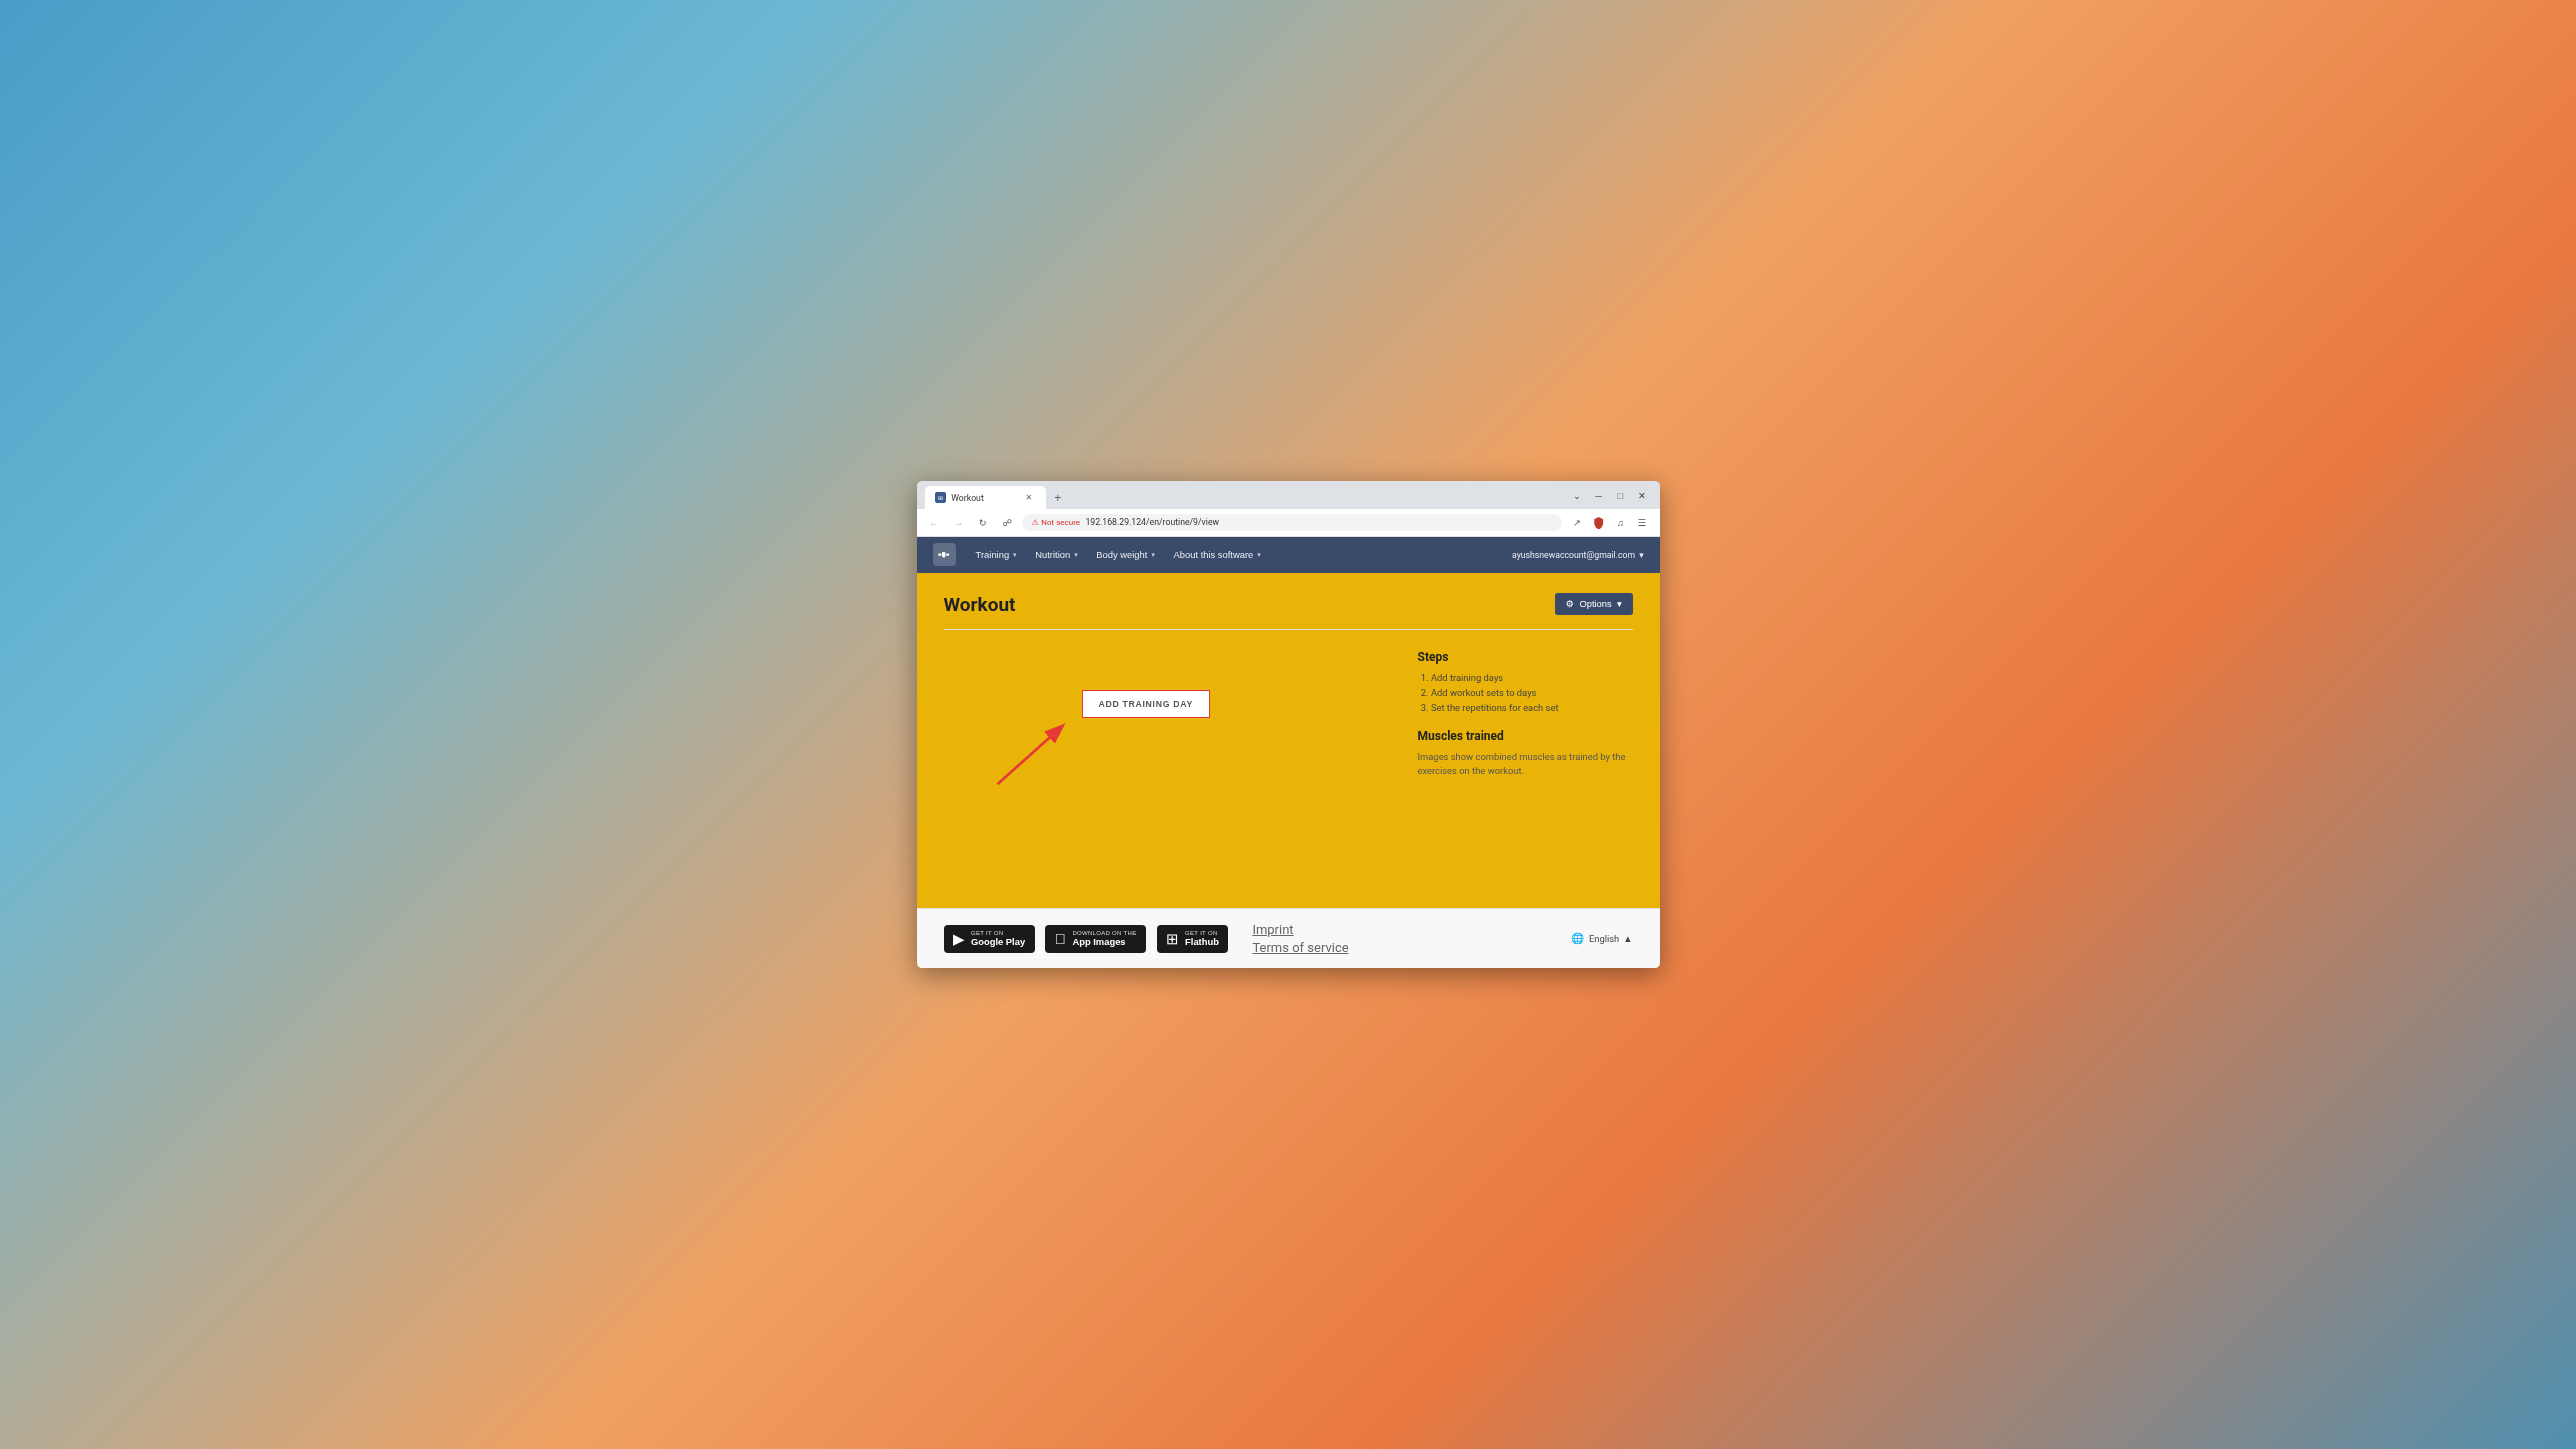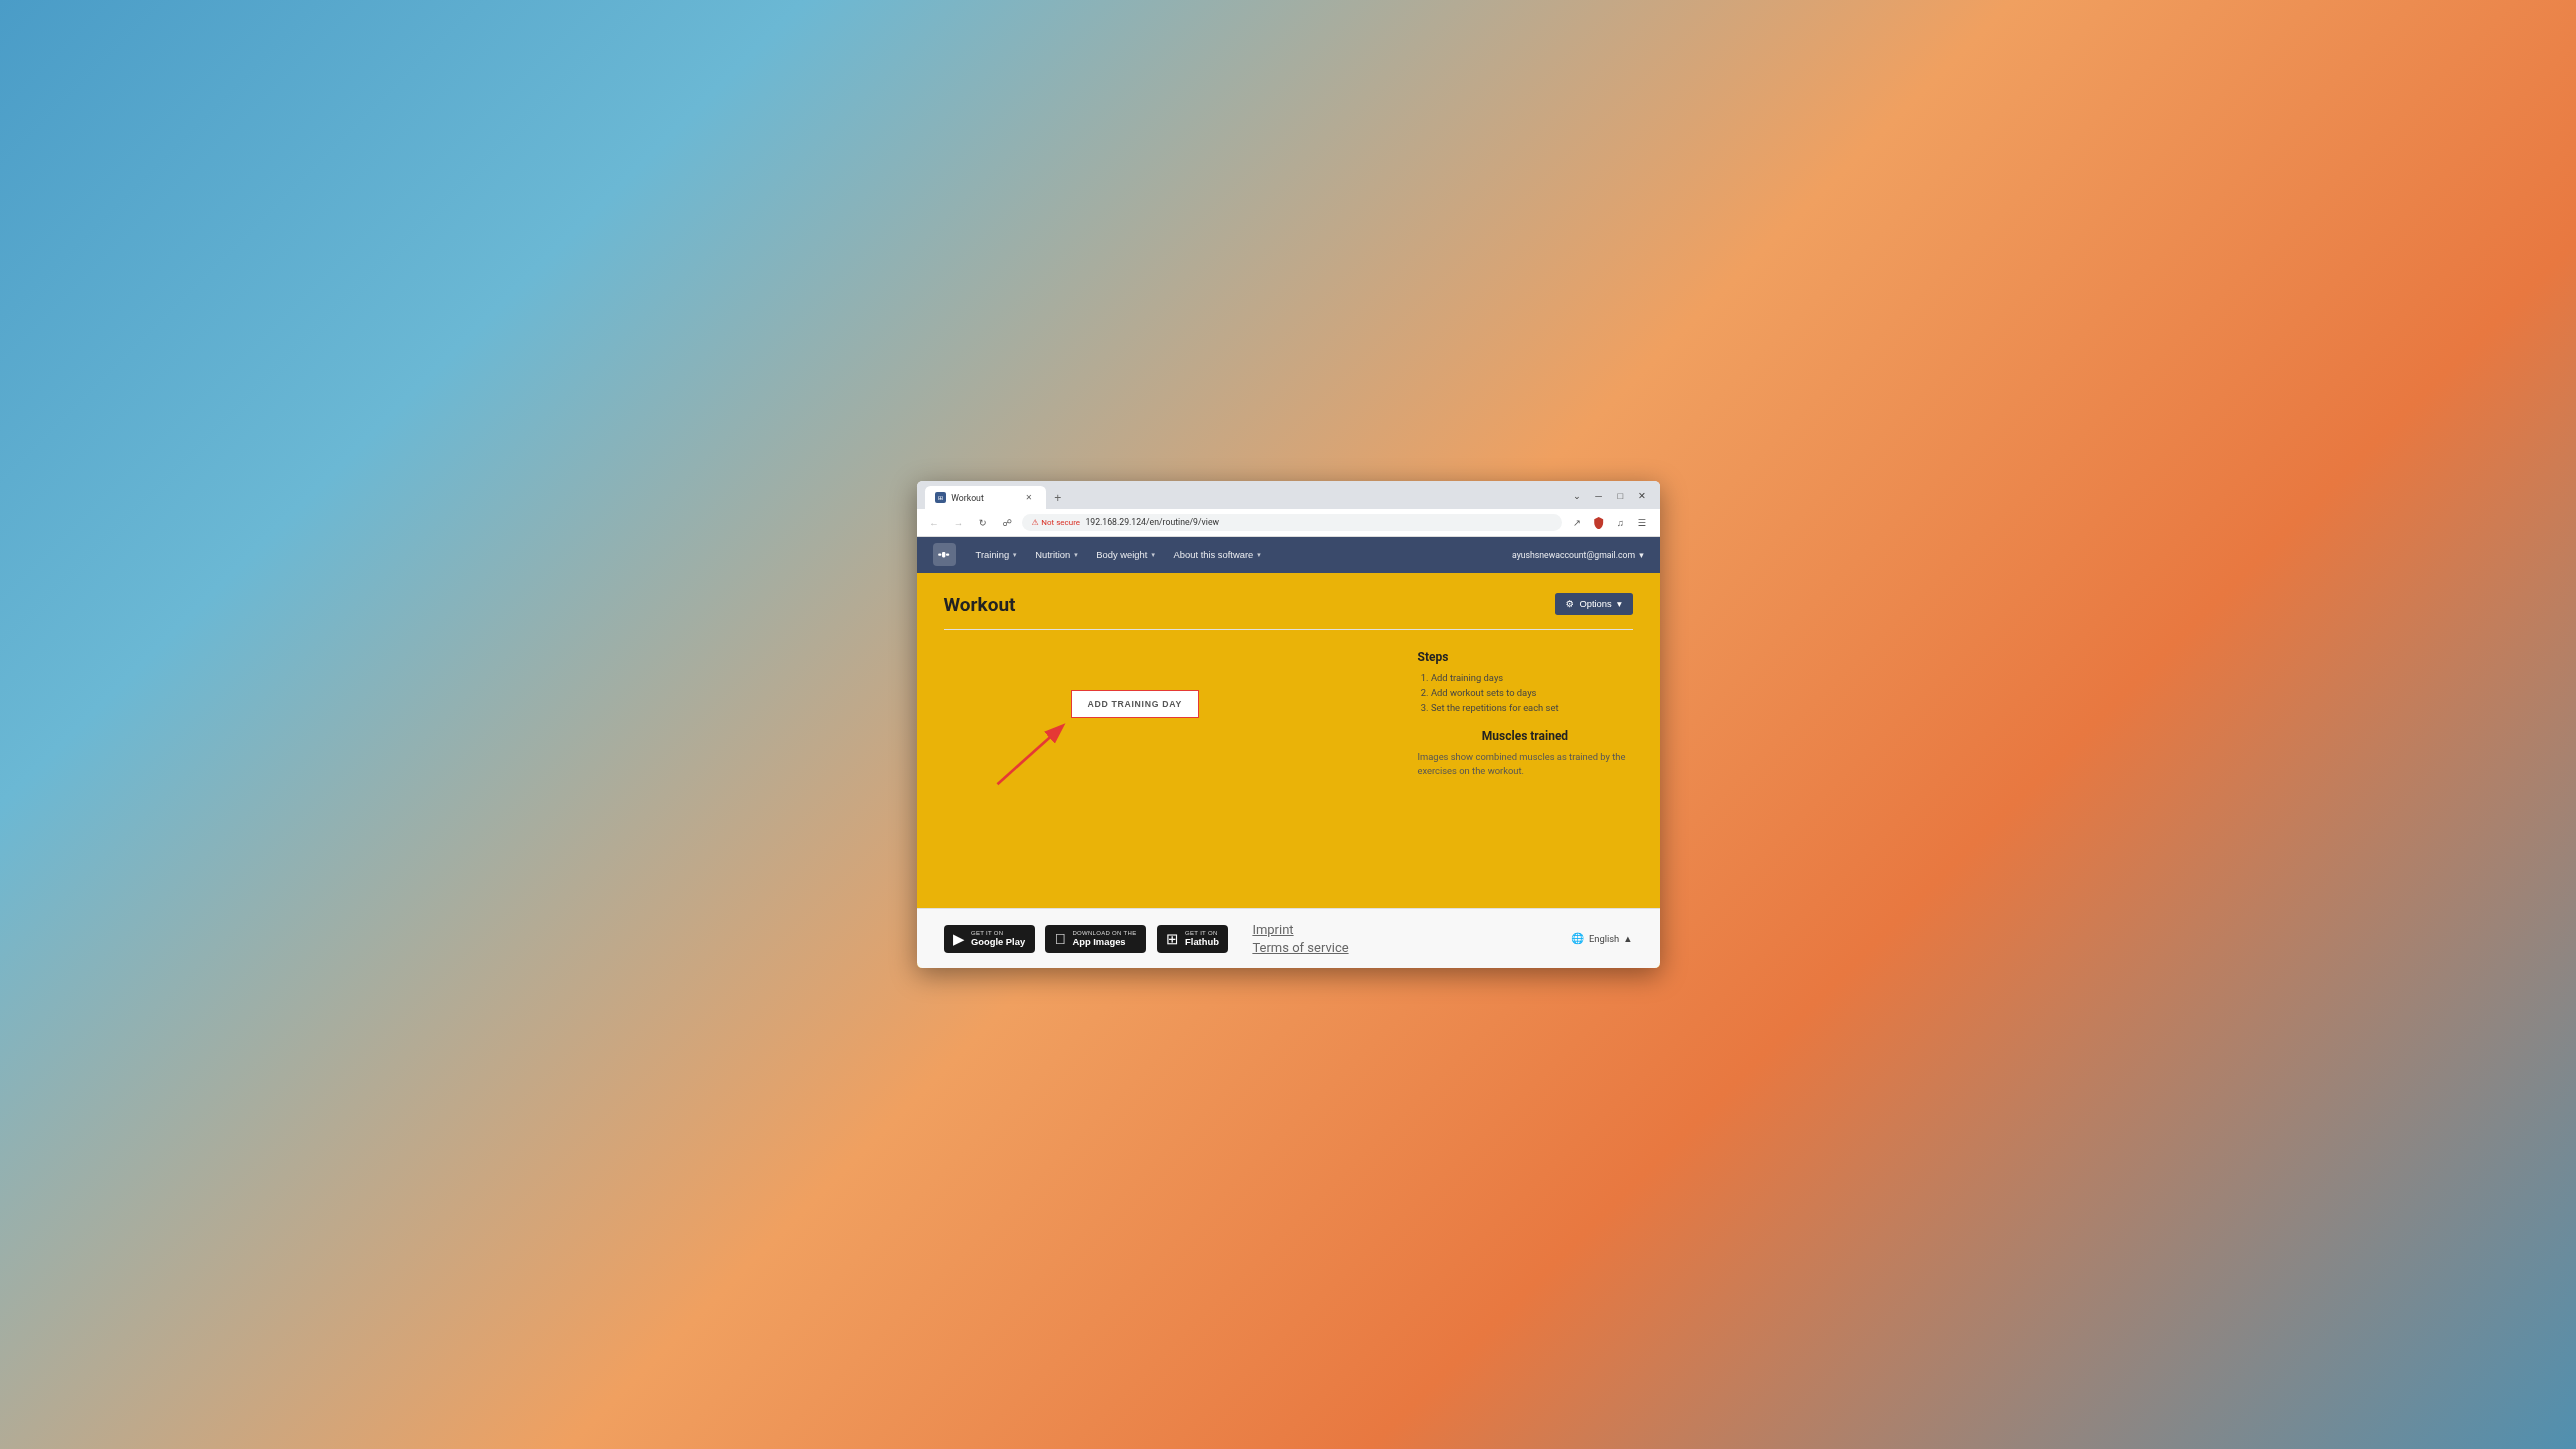--- a/index.html
+++ b/index.html
@@ -295,21 +295,21 @@
     .left-section {
       flex: 1;
       position: relative;
       min-height: 235px;
     }
 
     
     .add-training-day-wrapper {
       position: absolute;
       top: 40px;
-      left: 127px;
+      left: 138px;
     }
 
     .add-training-day-btn {
       border: 1.3px solid #e53935;
       background: white;
       color: #555;
       padding: 8px 16px;
       font-size: 8.7px;
       font-weight: 600;
       letter-spacing: 0.7px;
@@ -348,21 +348,20 @@
       font-size: 9.4px;
       color: #444;
       margin-bottom: 4px;
     }
 
     .muscles-title {
       font-size: 12px;
       font-weight: 700;
       color: #222;
       margin-bottom: 6.7px;
-      text-align: center;
     }
 
     .muscles-desc {
       font-size: 9.4px;
       color: #555;
       line-height: 1.5;
     }
 
     
     .footer {

